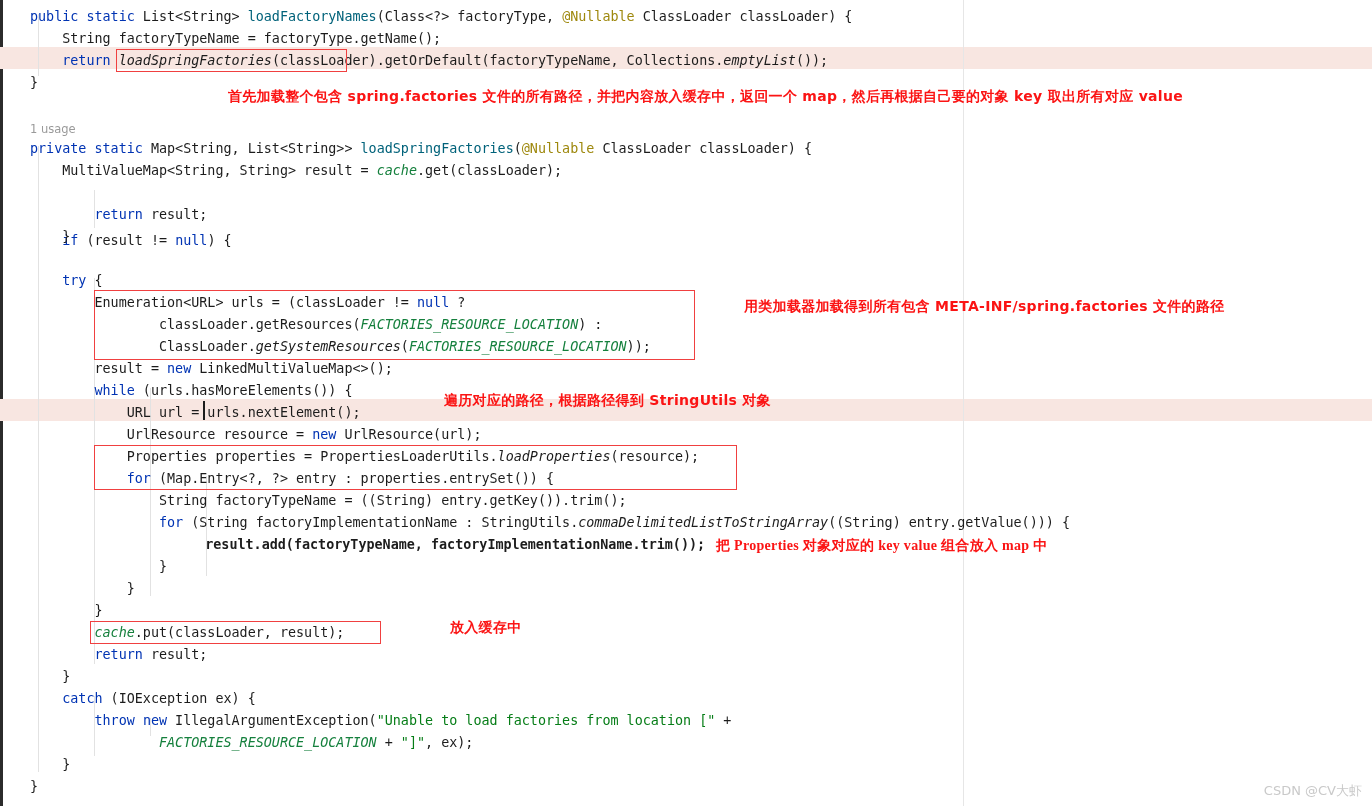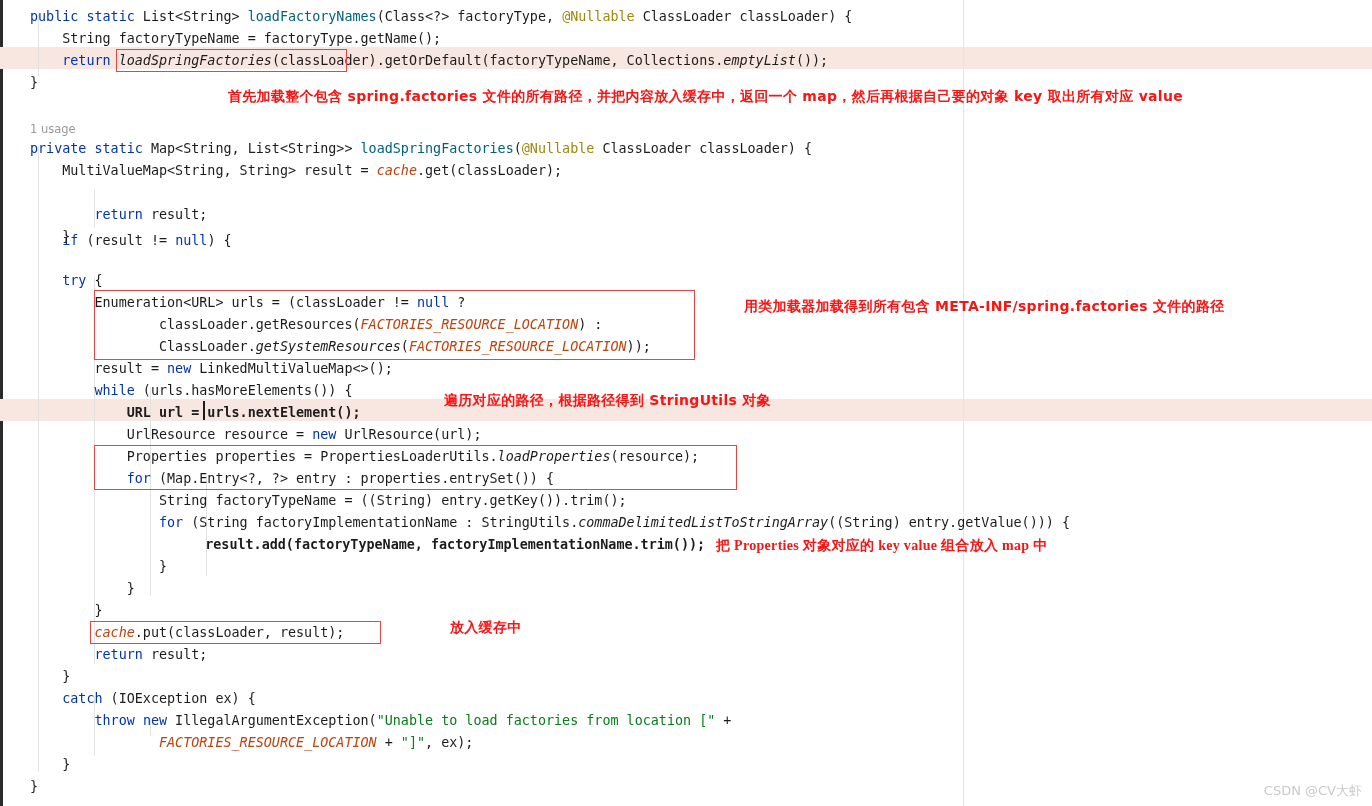--- a/index.html
+++ b/index.html
@@ -20,21 +20,21 @@
 
   
   .line-hl{position:absolute;left:0;width:1372px;background:#f8e6e1;}
 
   
   .code{position:absolute;white-space:pre;font-size:13.4px;line-height:22px;color:#1c1c1c;
         font-family:"DejaVu Sans Mono","Liberation Mono",monospace;letter-spacing:0px;}
   .kw{color:#0033b3;}
   .anno{color:#9e880d;}
   .str{color:#067d17;}
-  .stat{color:#c2410c;font-style:italic;}
+  .stat{color:#15803d;font-style:italic;}
   .meth-it{color:#1c1c1c;font-style:italic;}
   .fn{color:#00627a;}
   .hint{position:absolute;font-family:"DejaVu Sans","Liberation Sans",sans-serif;
         font-size:11.5px;color:#9a9a9a;white-space:pre;}
 
   
   .redbox{position:absolute;border:1.4px solid #f04040;box-sizing:border-box;background:transparent;}
 
   
   .cn{position:absolute;white-space:pre;color:#fb1414;
@@ -82,21 +82,21 @@
       <div class="code" style="left: 30px; top: 160px;"><span>    MultiValueMap&lt;String, String&gt; result = </span><span class="stat">cache</span><span>.get(classLoader);</span></div>
       <div class="code" style="left: 30px; top: 182px; margin-top: 48px;"><span>    </span><span class="kw">if</span><span> (result != </span><span class="kw">null</span><span>) {</span></div>
       <div class="code" style="left: 30px; top: 204px;"><span>        </span><span class="kw">return</span><span> result;</span></div>
       <div class="code" style="left: 30px; top: 226px;"><span>    }</span></div>
       <div class="code" style="left: 30px; top: 270px;"><span>    </span><span class="kw">try</span><span> {</span></div>
       <div class="code" style="left: 30px; top: 292px;"><span>        Enumeration&lt;URL&gt; urls = (classLoader != </span><span class="kw">null</span><span> ?</span></div>
       <div class="code" style="left: 30px; top: 314px;"><span>                classLoader.getResources(</span><span class="stat">FACTORIES_RESOURCE_LOCATION</span><span>) :</span></div>
       <div class="code" style="left: 30px; top: 336px;"><span>                ClassLoader.</span><span class="meth-it">getSystemResources</span><span>(</span><span class="stat">FACTORIES_RESOURCE_LOCATION</span><span>));</span></div>
       <div class="code" style="left: 30px; top: 358px;"><span>        result = </span><span class="kw">new</span><span> LinkedMultiValueMap&lt;&gt;();</span></div>
       <div class="code" style="left: 30px; top: 380px; text-align: right;"><span>        </span><span class="kw">while</span><span> (urls.hasMoreElements()) {</span></div>
-      <div class="code" style="left: 30px; top: 402px; font-weight: bold;"><span>            URL url = urls.nextElement();</span></div>
+      <div class="code" style="left: 30px; top: 402px;"><span>            URL url = urls.nextElement();</span></div>
       <div class="code" style="left: 30px; top: 424px;"><span>            UrlResource resource = </span><span class="kw">new</span><span> UrlResource(url);</span></div>
       <div class="code" style="left: 30px; top: 446px;"><span>            Properties properties = PropertiesLoaderUtils.</span><span class="meth-it">loadProperties</span><span>(resource);</span></div>
       <div class="code" style="left: 30px; top: 468px;"><span>            </span><span class="kw">for</span><span> (Map.Entry&lt;?, ?&gt; entry : properties.entrySet()) {</span></div>
       <div class="code" style="left: 30px; top: 490px;"><span>                String factoryTypeName = ((String) entry.getKey()).trim();</span></div>
       <div class="code" style="left: 30px; top: 512px;"><span>                </span><span class="kw">for</span><span> (String factoryImplementationName : StringUtils.</span><span class="meth-it">commaDelimitedListToStringArray</span><span>((String) entry.getValue())) {</span></div>
       <div class="code" style="left: 44px; top: 534px; font-weight: bold;"><span>                    result.add(factoryTypeName, factoryImplementationName.trim());</span></div>
       <div class="code" style="left: 30px; top: 556px;"><span>                }</span></div>
       <div class="code" style="left: 30px; top: 578px;"><span>            }</span></div>
       <div class="code" style="left: 30px; top: 600px;"><span>        }</span></div>
       <div class="code" style="left: 30px; top: 622px;"><span>        </span><span class="stat">cache</span><span>.put(classLoader, result);</span></div>

